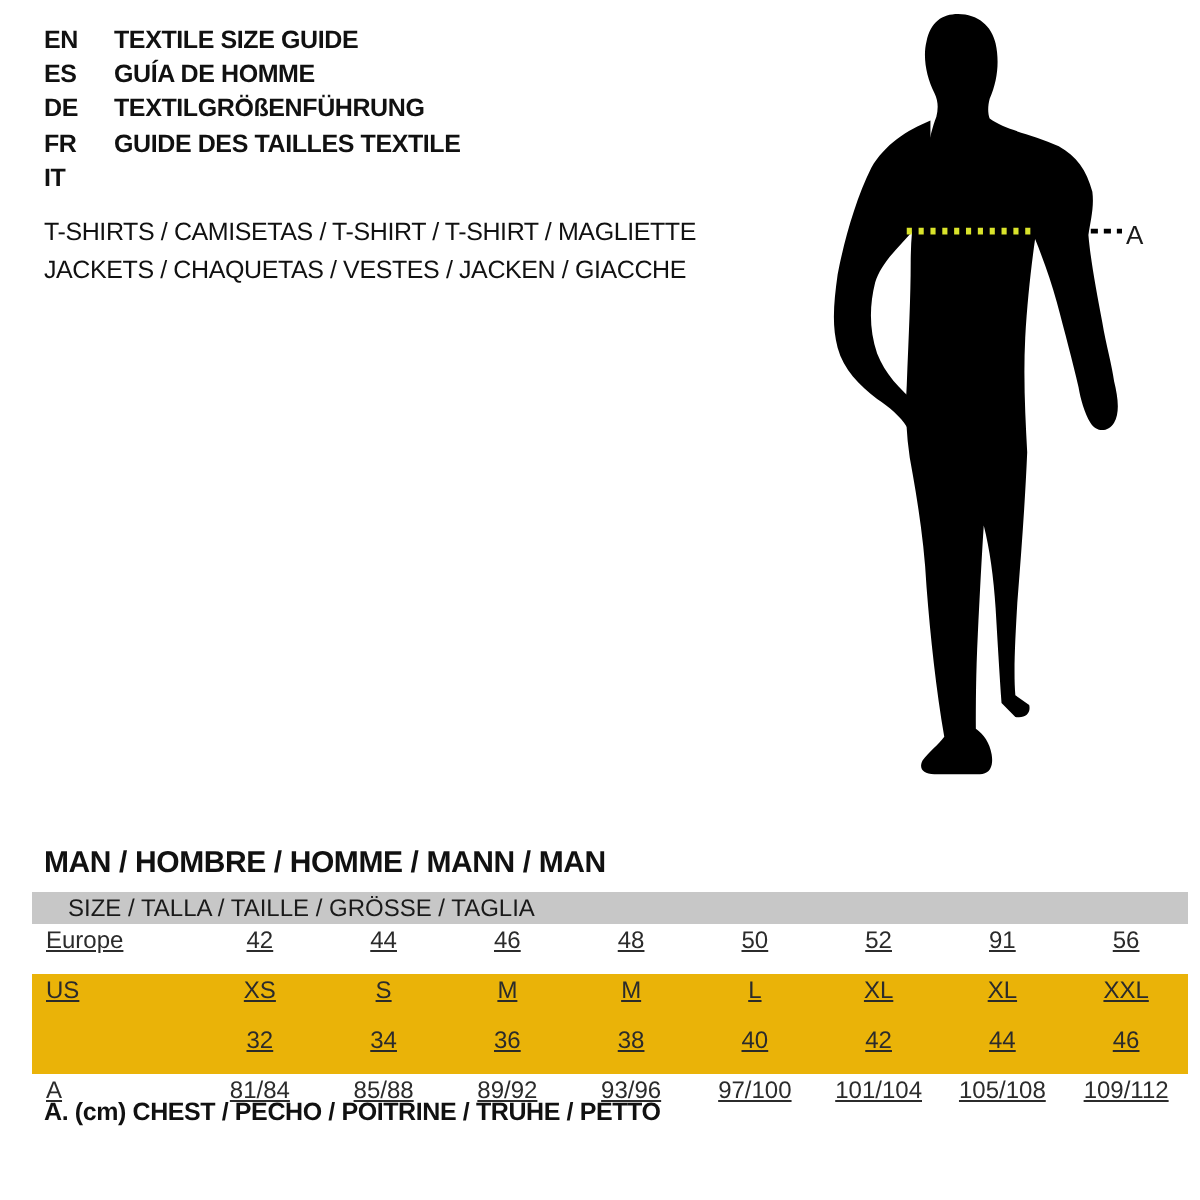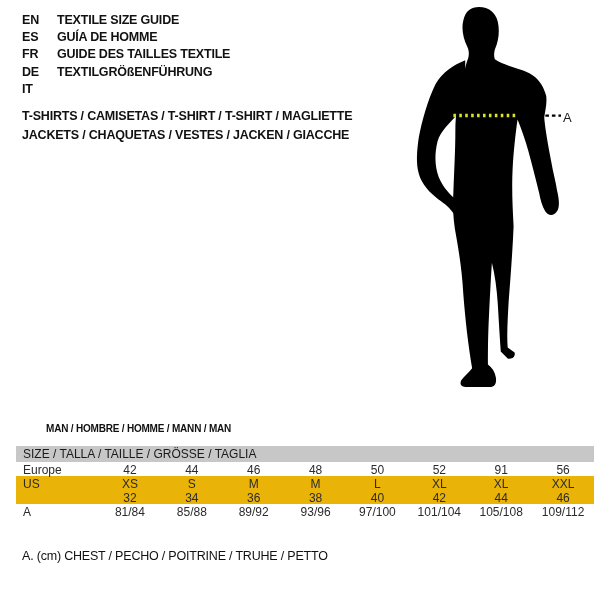--- a/index.html
+++ b/index.html
@@ -7,59 +7,59 @@
     width:600px;height:600px;position:relative;background:#ffffff;
     font-family:"Liberation Sans", sans-serif;color:#111;overflow:hidden;
   }
 
   
   .lang-list{position:absolute;left:22px;top:12px;font-size:12.5px;font-weight:bold;letter-spacing:-0.2px;}
   .lang-row{display:flex;line-height:17.2px;}
   .lang-code{width:35px;}
 
   
-  .categories{position:absolute;left:22px;top:107px;font-size:12.5px;font-weight:bold;letter-spacing:-0.2px;line-height:18.5px;}
+  .categories{position:absolute;left:22px;top:107px;font-size:12.5px;font-weight:normal;letter-spacing:-0.2px;line-height:18.5px;}
 
   
   .figure-wrap{position:absolute;left:395px;top:5px;width:175px;height:390px;}
   .marker-a{position:absolute;left:563px;top:110px;font-size:13px;color:#1a1a1a;}
 
   
-  .man-label{position:absolute;left:22px;top:423px;font-size:10px;font-weight:bold;letter-spacing:-0.2px;margin-left:24px;}
+  .man-label{position:absolute;left:22px;top:423px;font-size:15px;font-weight:bold;letter-spacing:-0.2px;}
 
   
   .size-table{position:absolute;left:16px;top:446px;width:578px;font-size:12px;color:#2b2b2b;}
-  .table-header{background:#c7c7c7;height:16px;line-height:16px;padding-left:7px;color:#1a1a1a;}
-  .trow{display:flex;height:14px;line-height:17px;}
+  .table-header{background:#c7c7c7;height:16px;line-height:16px;padding-left:18px;color:#1a1a1a;}
+  .trow{display:flex;height:25px;line-height:17px;text-decoration:underline;}
   .trow.shaded{background:#eab308;}
   .tlabel{width:76px;padding-left:7px;}
   .tcell{flex:1;text-align:center;}
 
   
-  .measure-note{position:absolute;left:22px;top:549px;font-size:12.5px;font-weight:normal;letter-spacing:-0.2px;}
+  .measure-note{position:absolute;left:22px;top:549px;font-size:12.5px;font-weight:bold;letter-spacing:-0.2px;}
 </style>
 </head>
 <body>
 
 <div class="lang-list">
   <div class="lang-row">
     <span class="lang-code">EN</span>
     <span>TEXTILE SIZE GUIDE</span>
   </div>
   <div class="lang-row">
     <span class="lang-code">ES</span>
     <span>GUÍA DE HOMME</span>
   </div>
   <div class="lang-row">
+    <span class="lang-code">DE</span>
+    <span>TEXTILGRÖßENFÜHRUNG</span>
+  </div>
+  <div class="lang-row">
     <span class="lang-code">FR</span>
     <span>GUIDE DES TAILLES TEXTILE</span>
-  </div>
-  <div class="lang-row">
-    <span class="lang-code">DE</span>
-    <span>TEXTILGRÖßENFÜHRUNG</span>
   </div>
   <div class="lang-row">
     <span class="lang-code">IT</span>
   </div>
 </div>
 
 <div class="categories">
   <div>T-SHIRTS / CAMISETAS / T-SHIRT / T-SHIRT / MAGLIETTE</div>
   <div>JACKETS / CHAQUETAS / VESTES / JACKEN / GIACCHE</div>
 </div>

